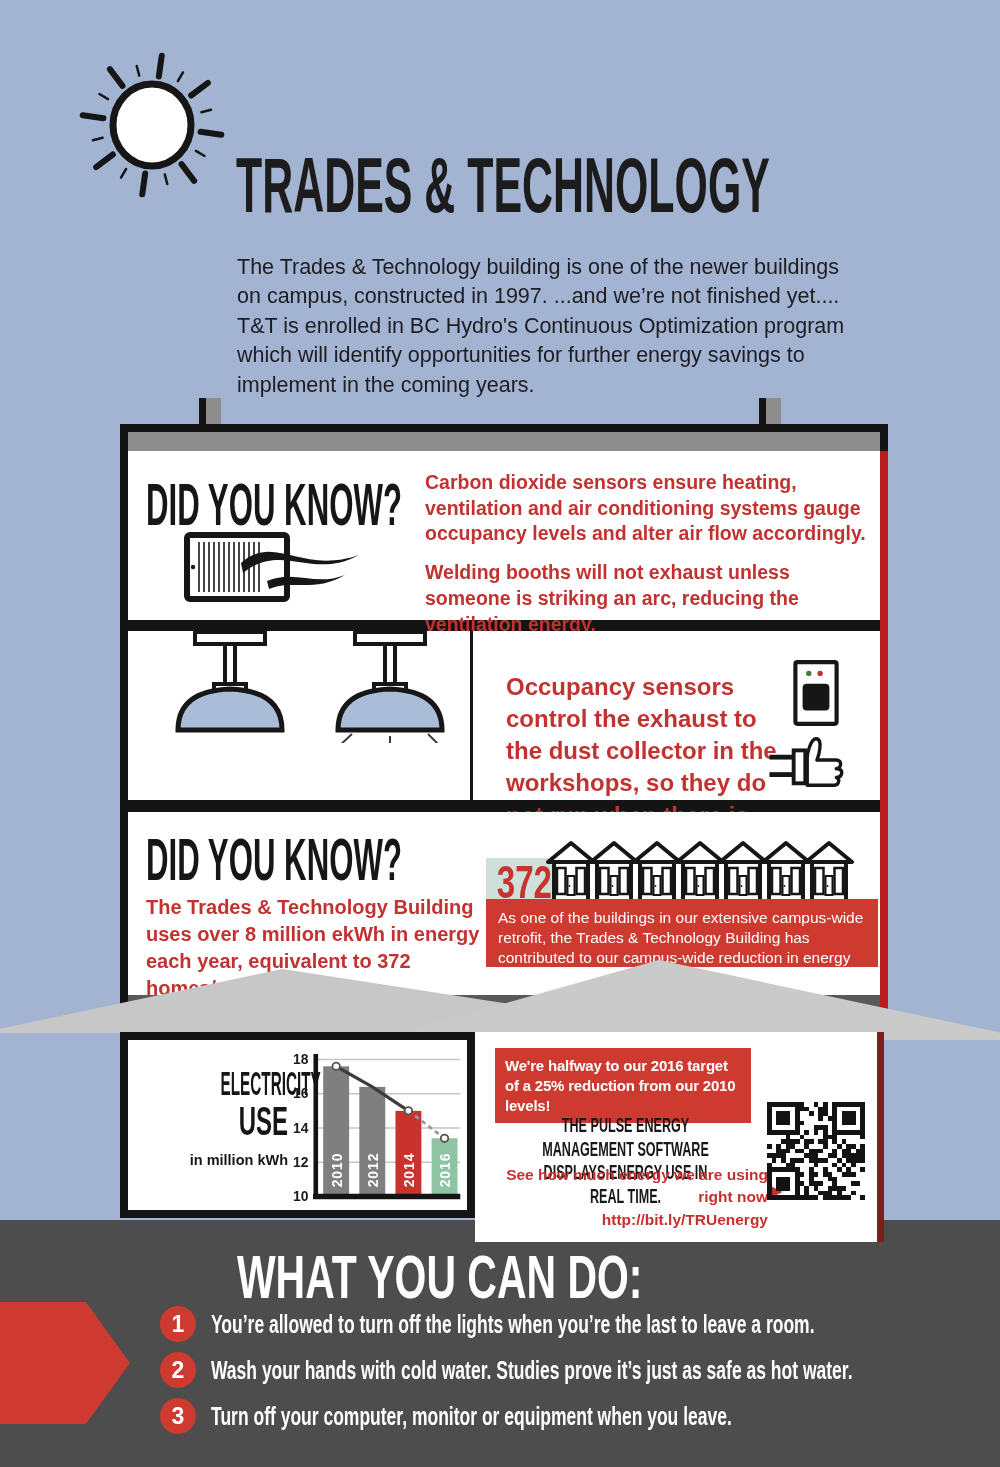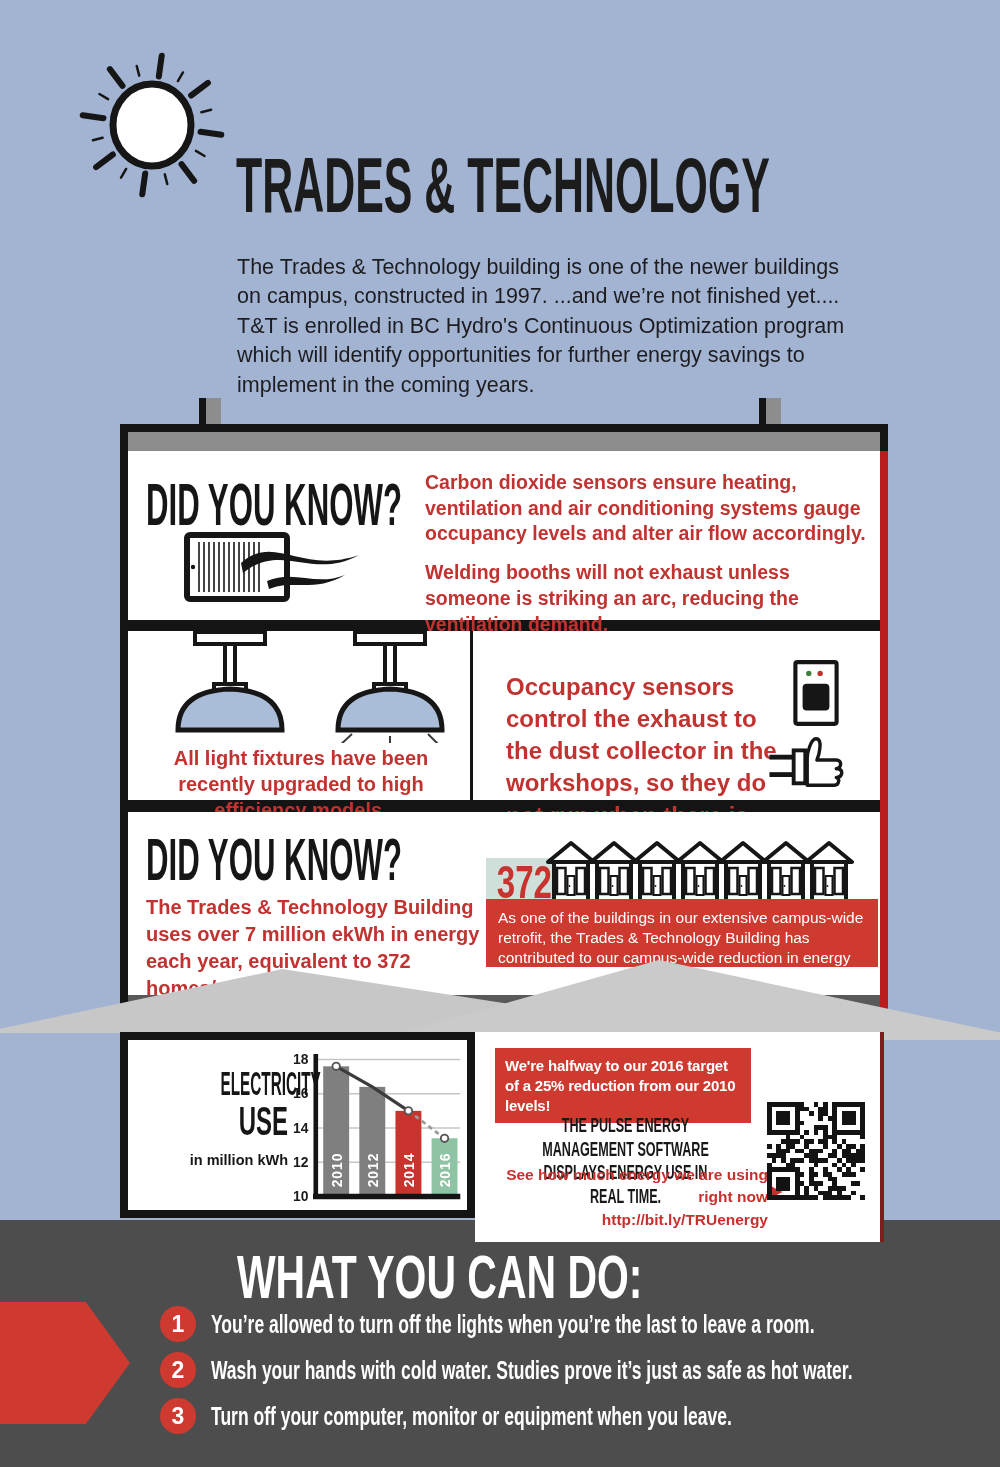--- a/index.html
+++ b/index.html
@@ -69,21 +69,21 @@
   #chart-row{position:absolute;left:0;top:0;z-index:2;}
   #chart-panel{position:absolute;left:120px;top:1032px;width:355px;height:186px;background:#fff;
       border:8px solid #141414;box-sizing:border-box;}
   #chart-title{position:absolute;left:10px;top:26px;width:150px;text-align:right;color:#161616;}
   #chart-title .l1{font-size:34px;font-weight:800;transform:scaleX(.45);transform-origin:100% 50%;line-height:1;}
   #chart-title .l2{font-size:40px;font-weight:800;transform:scaleX(.6);transform-origin:100% 50%;line-height:1.05;}
   #chart-title .sub{font-size:14.5px;font-weight:700;margin-top:10px;}
   #chart-svg{position:absolute;left:160px;top:8px;width:176px;height:160px;}
 
   #pulse-panel{position:absolute;left:475px;top:1032px;width:409px;height:210px;background:#fff;
-      border-right:4px solid #7f1d1d;box-sizing:border-box;}
+      border-right:7px solid #7f1d1d;box-sizing:border-box;}
   #target-box{position:absolute;left:20px;top:16px;width:256px;background:#ce3a30;box-sizing:border-box;
       padding:8px 10px;color:#fff;font-size:15px;font-weight:700;line-height:1.32;letter-spacing:-.2px;}
   #pulse-heading{position:absolute;left:8px;top:82px;width:285px;text-align:center;color:#181818;
       font-size:20px;font-weight:800;line-height:1.18;transform:scaleX(.63);transform-origin:center top;}
   #see-text{position:absolute;left:8px;top:132px;width:285px;text-align:right;color:#c8302d;
       font-size:15.5px;font-weight:600;line-height:1.45;}
   #play-arrow{position:absolute;left:296px;top:150px;color:#c8302d;font-size:15px;}
   #qr-svg{position:absolute;left:292px;top:70px;width:98px;height:98px;}
 
   
@@ -151,21 +151,21 @@
           <line x1="66" y1="11" x2="66" y2="61"></line>
             <line x1="71" y1="11" x2="71" y2="61"></line>
           <line x1="76" y1="11" x2="76" y2="61"></line>
         </g>
         <circle cx="10" cy="36" r="2.2" fill="#161616"></circle>
         <path d="M58 32 C 92 2, 118 44, 176 24 C 128 50, 100 10, 60 42 Z" fill="#161616"></path>
         <path d="M84 50 C 112 38, 132 56, 162 44 C 132 62, 108 48, 86 58 Z" fill="#161616"></path>
       </svg>
       <div id="p1-col">
         <div class="redtext para1">Carbon dioxide sensors ensure heating, ventilation and air conditioning systems gauge occupancy levels and alter air flow accordingly.</div>
-        <div class="redtext para2">Welding booths will not exhaust unless someone is striking an arc, reducing the ventilation demand.</div>
+        <div class="redtext para2">Welding booths will not exhaust unless someone is striking an arc, reducing the ventilation energy.</div>
       </div>
     </div>
 
     <div class="divider"></div>
 
     <div class="panel" id="panel2">
       <svg id="lamps-svg" viewBox="0 0 330 112">
         <g stroke="#161616" fill="#fff">
           <rect x="55" y="1" width="70" height="12" stroke-width="4"></rect>
           <rect x="85" y="13" width="10" height="40" stroke-width="4"></rect>
@@ -177,21 +177,20 @@
           <rect x="245" y="13" width="10" height="40" stroke-width="4"></rect>
           <rect x="234" y="53" width="32" height="13" stroke-width="4"></rect>
         </g>
         <path d="M198 99 Q 198 60 250 58 Q 302 60 302 99 Z" fill="#a9bcd8" stroke="#161616" stroke-width="5"></path>
         <g stroke="#3a3a3a" stroke-width="2">
           <line x1="212" y1="103" x2="198" y2="116"></line>
           <line x1="250" y1="105" x2="250" y2="120"></line>
           <line x1="288" y1="103" x2="301" y2="116"></line>
         </g>
       </svg>
-      <div id="lighting-text" class="redtext">All light fixtures have been recently upgraded to high efficiency models.</div>
       <div id="p2-split"></div>
       <div id="occupancy-text" class="redtext">Occupancy sensors control the exhaust to the dust collector in the workshops, so they do not run when there is no one working in the shops.</div>
       <svg id="sensor-svg" viewBox="0 0 46 66">
         <rect x="3" y="3" width="40" height="60" rx="2" fill="#fff" stroke="#161616" stroke-width="4"></rect>
         <circle cx="16" cy="14" r="2.6" fill="#3f7d3f"></circle>
         <circle cx="27" cy="14" r="2.6" fill="#c0302c"></circle>
         <rect x="10" y="24" width="26" height="26" rx="4" fill="#161616"></rect>
       </svg>
       <svg id="thumb-svg" viewBox="0 0 96 64">
         <g stroke="#161616" stroke-width="5">
@@ -201,21 +200,21 @@
         <rect x="27" y="20" width="12" height="34" fill="#fff" stroke="#161616" stroke-width="4"></rect>
         <path d="M41 56 L41 28 C41 22 45 8 50 8 C55 8 55 15 53 24 L51 30 L71 30 C77 30 77 38 71 39 L73 39 C78 40 78 47 72 48 L71 48 C75 49 74 56 69 56 Z" fill="#fff" stroke="#161616" stroke-width="3.5" stroke-linejoin="round"></path>
       </svg>
     </div>
 
     <div class="divider2"></div>
 
     <div class="panel" id="panel3">
       <div class="dyk" style="left:18px;top:18px">DID YOU KNOW?</div>
       <div id="p3-text" class="redtext">
-        <span>The Trades &amp; Technology Building uses over </span><b>7 million ekWh</b><span> in energy each year, equivalent to </span><b>372 homes</b><span>/year.</span>
+        <span>The Trades &amp; Technology Building uses over </span><b>8 million ekWh</b><span> in energy each year, equivalent to </span><b>372 homes</b><span>/year.</span>
       </div>
       <div id="homes-badge">
         <span>372</span>
       </div>
       <div id="houses-row">
           <svg viewBox="0 0 50 66" class="house">
             <rect x="8" y="21" width="34" height="41" fill="#fff" stroke="#161616" stroke-width="4"></rect>
             <polygon points="25,3 48,22 2,22" fill="#fff" stroke="#161616" stroke-width="4" stroke-linejoin="round"></polygon>
             <rect x="11" y="28" width="8.5" height="26" fill="#fff" stroke="#161616" stroke-width="2.5"></rect>
             <rect x="30.5" y="28" width="8.5" height="26" fill="#fff" stroke="#161616" stroke-width="2.5"></rect>

